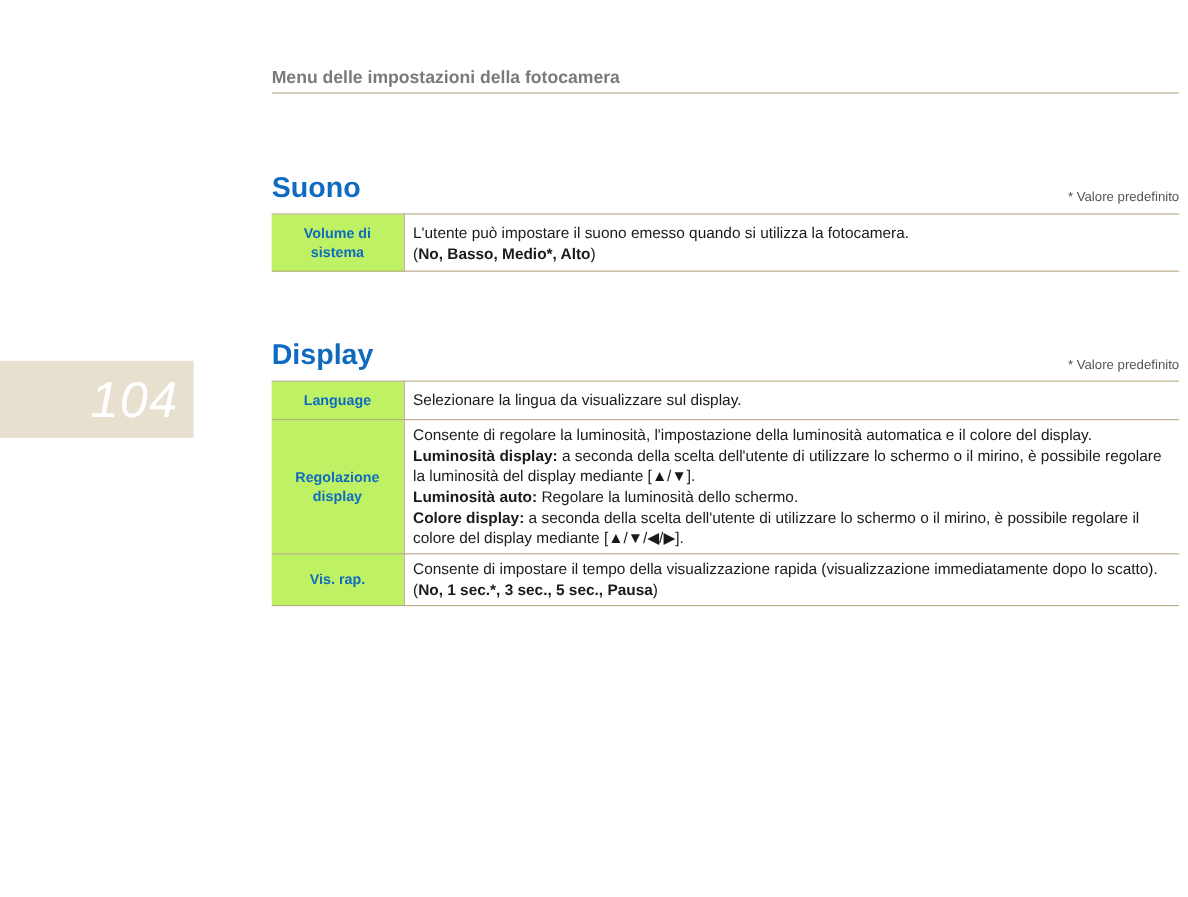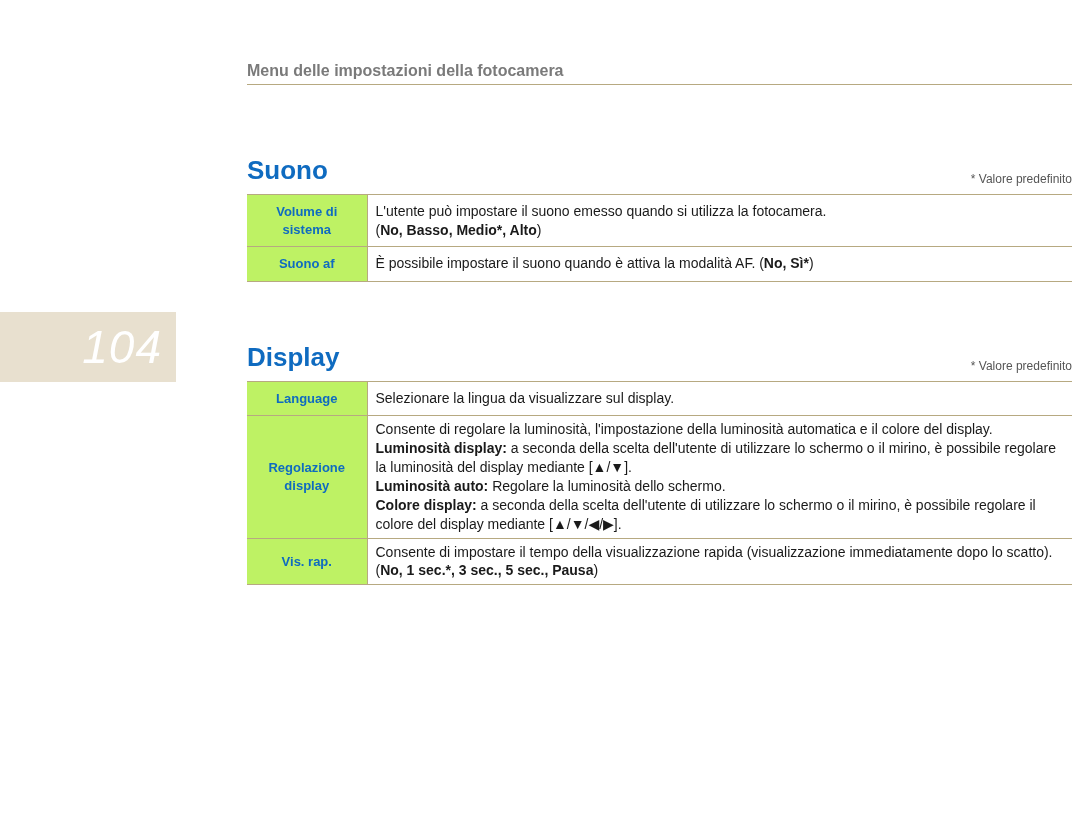--- a/index.html
+++ b/index.html
@@ -13,21 +13,21 @@
     color: #1a1a1a;
   }
   .page {
     position: relative;
     width: 1080px;
     height: 815px;
   }
   .page-num-block {
     position: absolute;
     left: 0;
-    top: 312px;
+    top: 328px;
     width: 176px;
     height: 70px;
     background: #e8e0cf;
     display: flex;
     align-items: center;
     justify-content: flex-end;
     padding-right: 14px;
   }
   .page-num {
     font-style: italic;
@@ -119,26 +119,20 @@
 
     <table class="settings">
       <tbody>
           <tr>
         <td class="label">Volume di sistema</td>
         <td>
           <span>L'utente può impostare il suono emesso quando si utilizza la fotocamera.</span><br>
           <span>(</span><span class="b">No, Basso, Medio*, Alto</span><span>)</span>
         </td>
       </tr>
-      <tr>
-        <td class="label">Suono af</td>
-        <td>
-          <span>È possibile impostare il suono quando è attiva la modalità AF. (</span><span class="b">No, Sì*</span><span>)</span>
-        </td>
-      </tr>
     </tbody>
       </table>
 
     <div class="gap"></div>
 
     <div class="section-head-row">
       <div class="section-title">Display</div>
       <div class="default-note">* Valore predefinito</div>
     </div>
 

